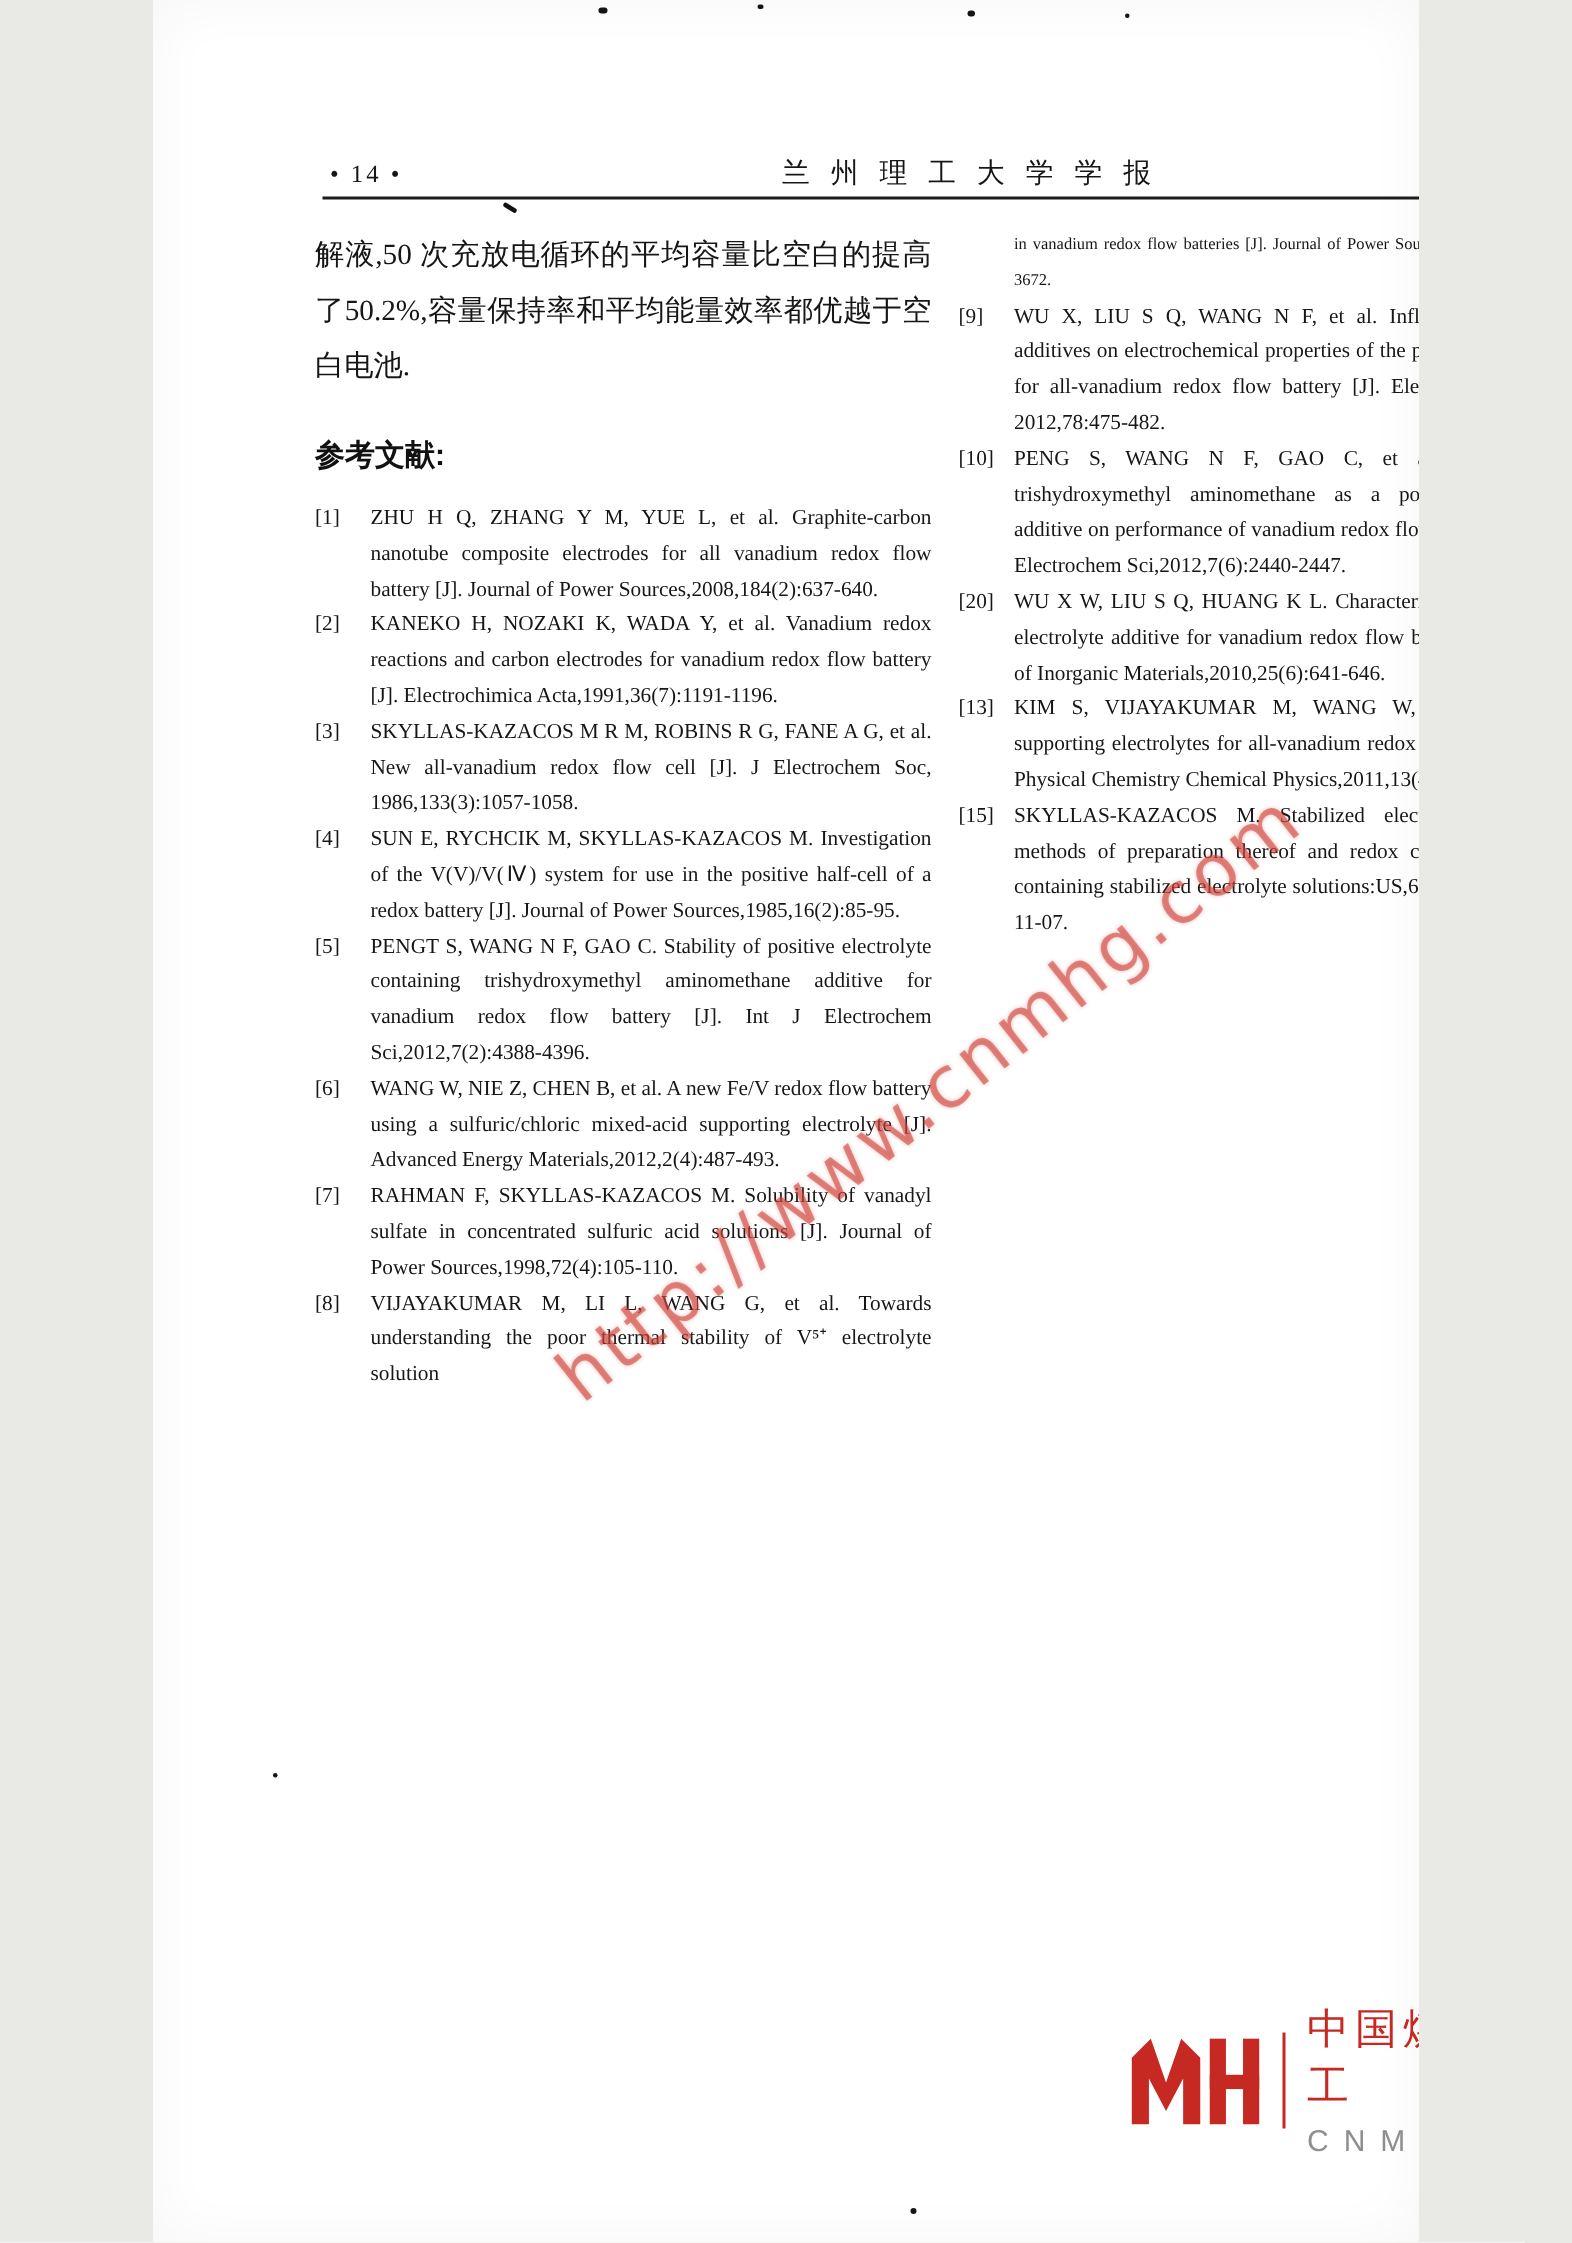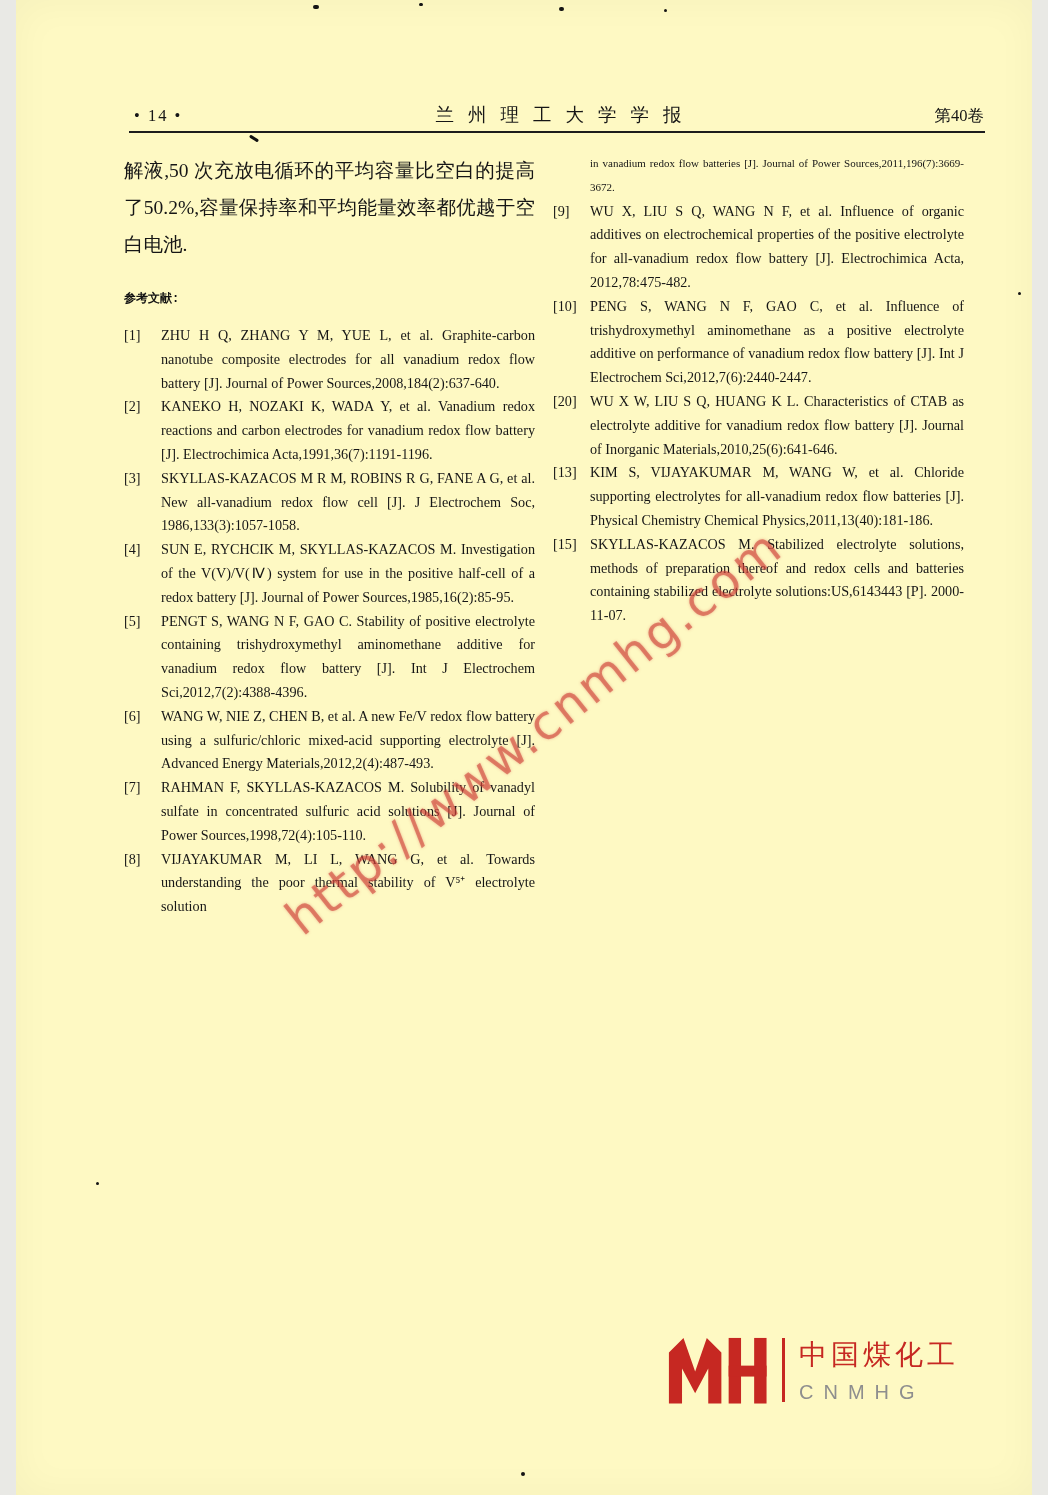--- a/index.html
+++ b/index.html
@@ -1,34 +1,34 @@
 <!DOCTYPE html>
 <html><head>
 <meta charset="utf-8">
 <style>
   html, body { margin: 0; padding: 0; }
   body { background: #e9e9e5; font-family: "Liberation Serif", serif; }
   .page {
-    position: relative; width: 1016px; height: 1495px; margin: 0 auto;
-    background: #fef9c3; overflow: hidden; color: #161616;
+    position: relative; width: 844px; height: 1495px; margin: 0 auto;
+    background: #ffffff; overflow: hidden; color: #161616;
     box-shadow: inset 0 0 40px rgba(0,0,0,0.04);
   }
   .header-row {
     position: absolute; top: 102px; left: 118px; width: 850px;
     display: flex; align-items: baseline; justify-content: space-between;
     font-size: 17px;
   }
   .page-num { font-size: 16.5px; letter-spacing: 2px; }
   .journal-title { font-size: 18.5px; letter-spacing: 14px; text-indent: 14px; }
   .volume { font-size: 16.5px; }
   .header-rule { position: absolute; top: 131px; left: 113px; width: 856px; height: 2px; background: #1d1d1d; }
   .columns { position: absolute; top: 152px; left: 108px; width: 860px; display: flex; gap: 18px; }
   .col { width: 411px; }
   .intro { font-size: 19.5px; line-height: 37px; margin: 0; text-align: justify; }
-  .refs-heading { font-family: Liberation Mono, monospace; font-weight: bold; font-size: 12px; margin: 27px 0 17px 0; color: #111; }
+  .refs-heading { font-family: Liberation Sans, sans-serif; font-weight: bold; font-size: 20px; margin: 27px 0 17px 0; color: #111; }
   .ref-item { display: flex; font-size: 14.2px; line-height: 23.8px; text-align: justify; }
   .ref-label { width: 37px; flex: 0 0 37px; }
   .ref-text { flex: 1; }
   .ref-cont { font-size: 11px; line-height: 23.8px; margin: 0 0 0 37px; text-align: justify; }
   .watermark {
     position: absolute; left: 276px; top: 896px;
     transform: rotate(-38.5deg); transform-origin: 0 50%;
     font-family: "DejaVu Sans", sans-serif; font-size: 48px; letter-spacing: 3px;
     color: rgba(206, 64, 55, 0.58); white-space: nowrap;
     text-shadow: 0 0 3px rgba(206,64,55,0.35);

